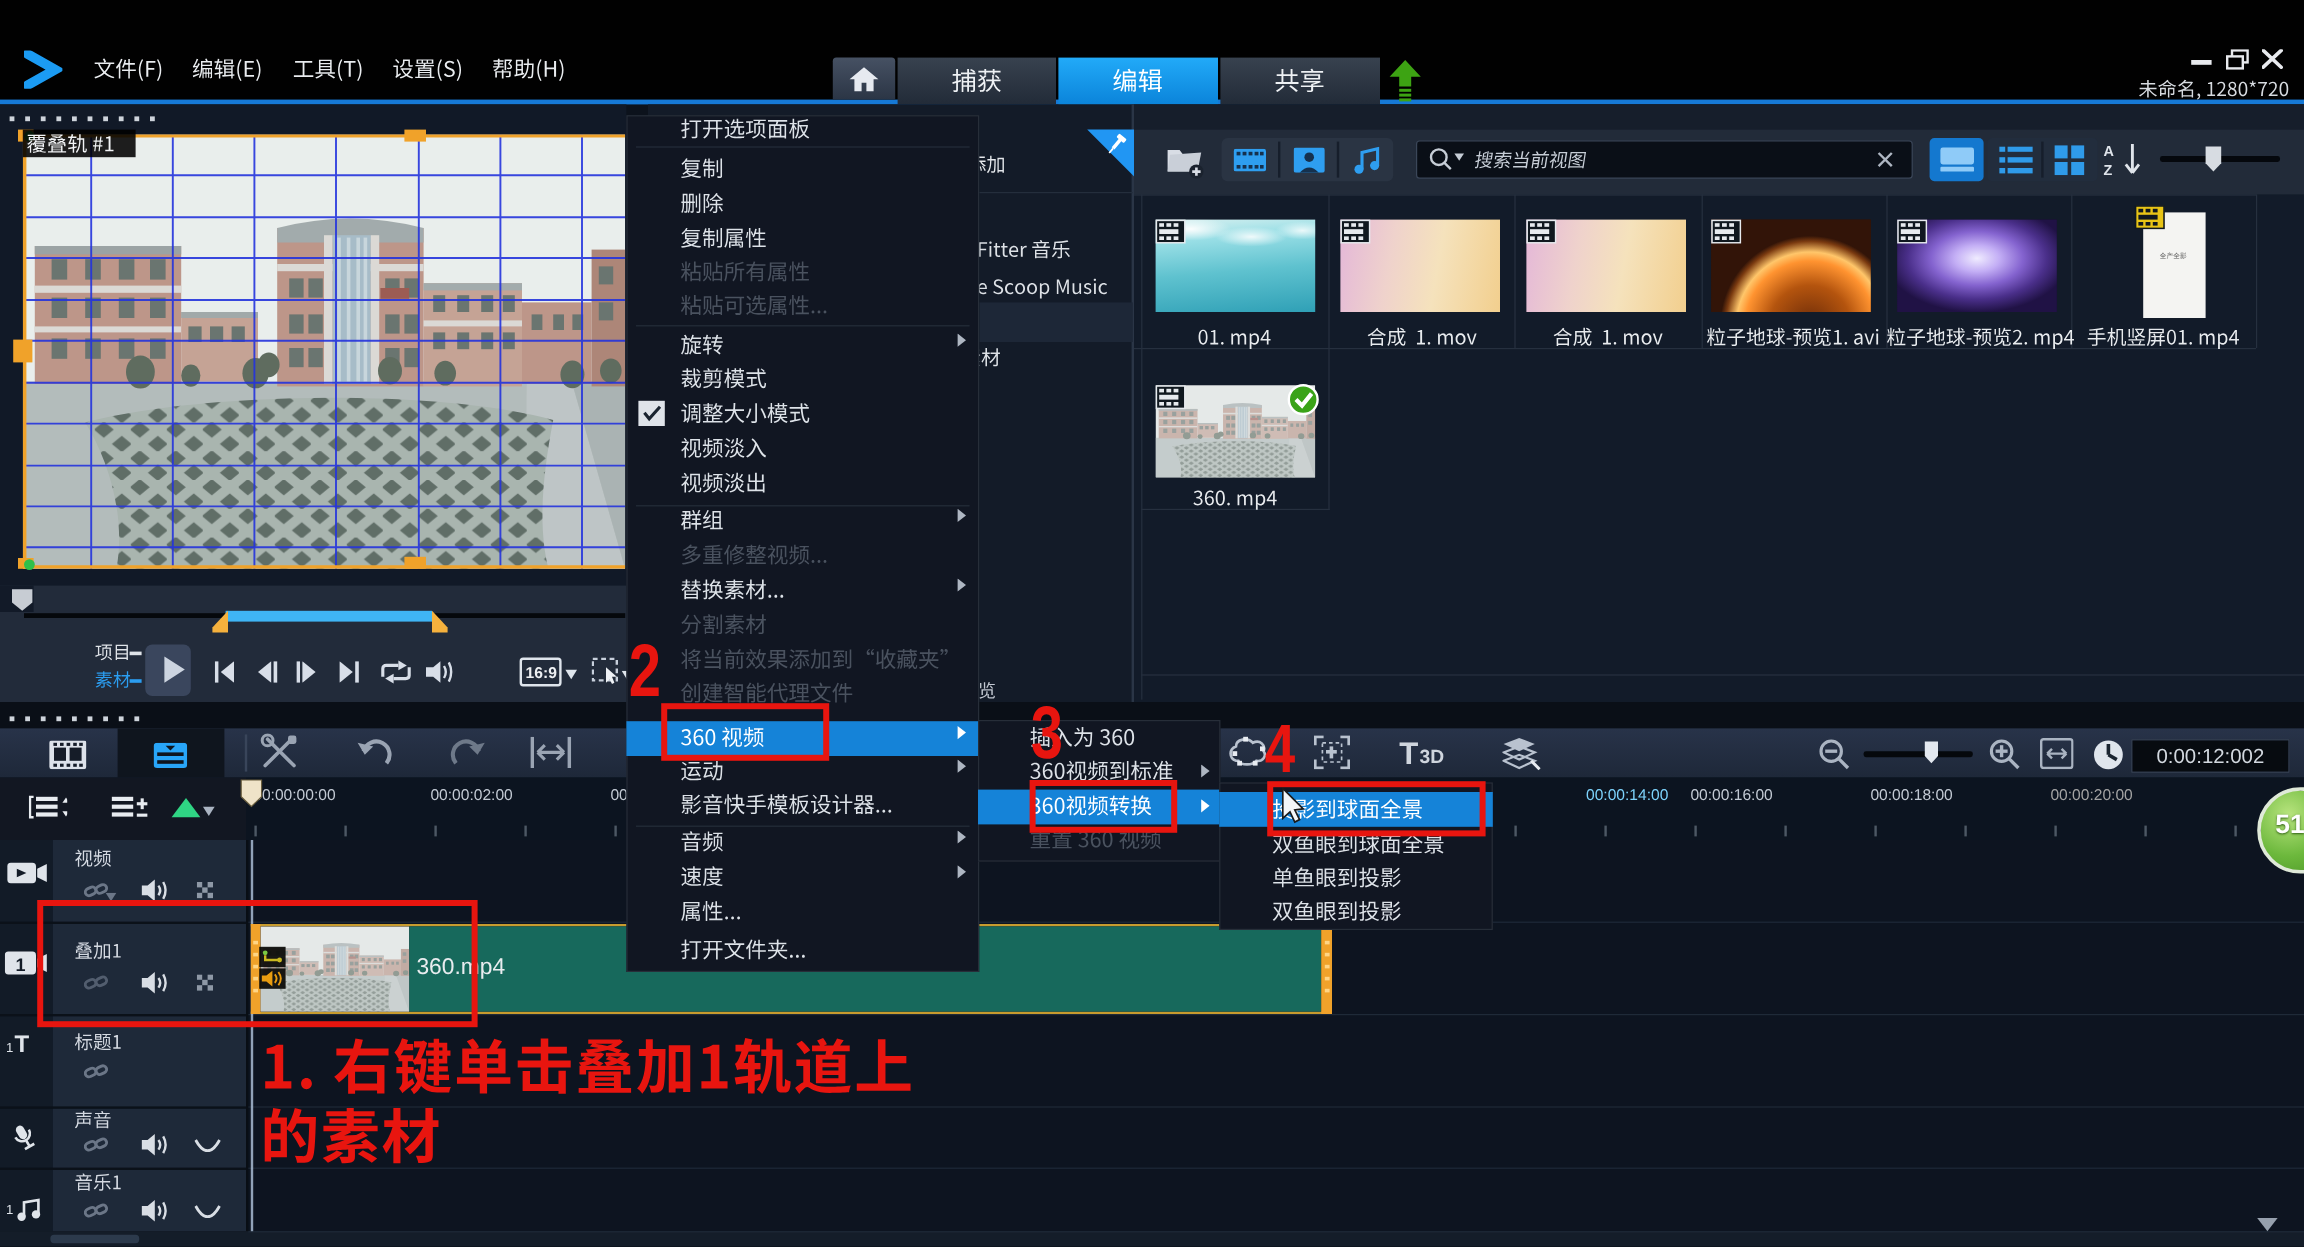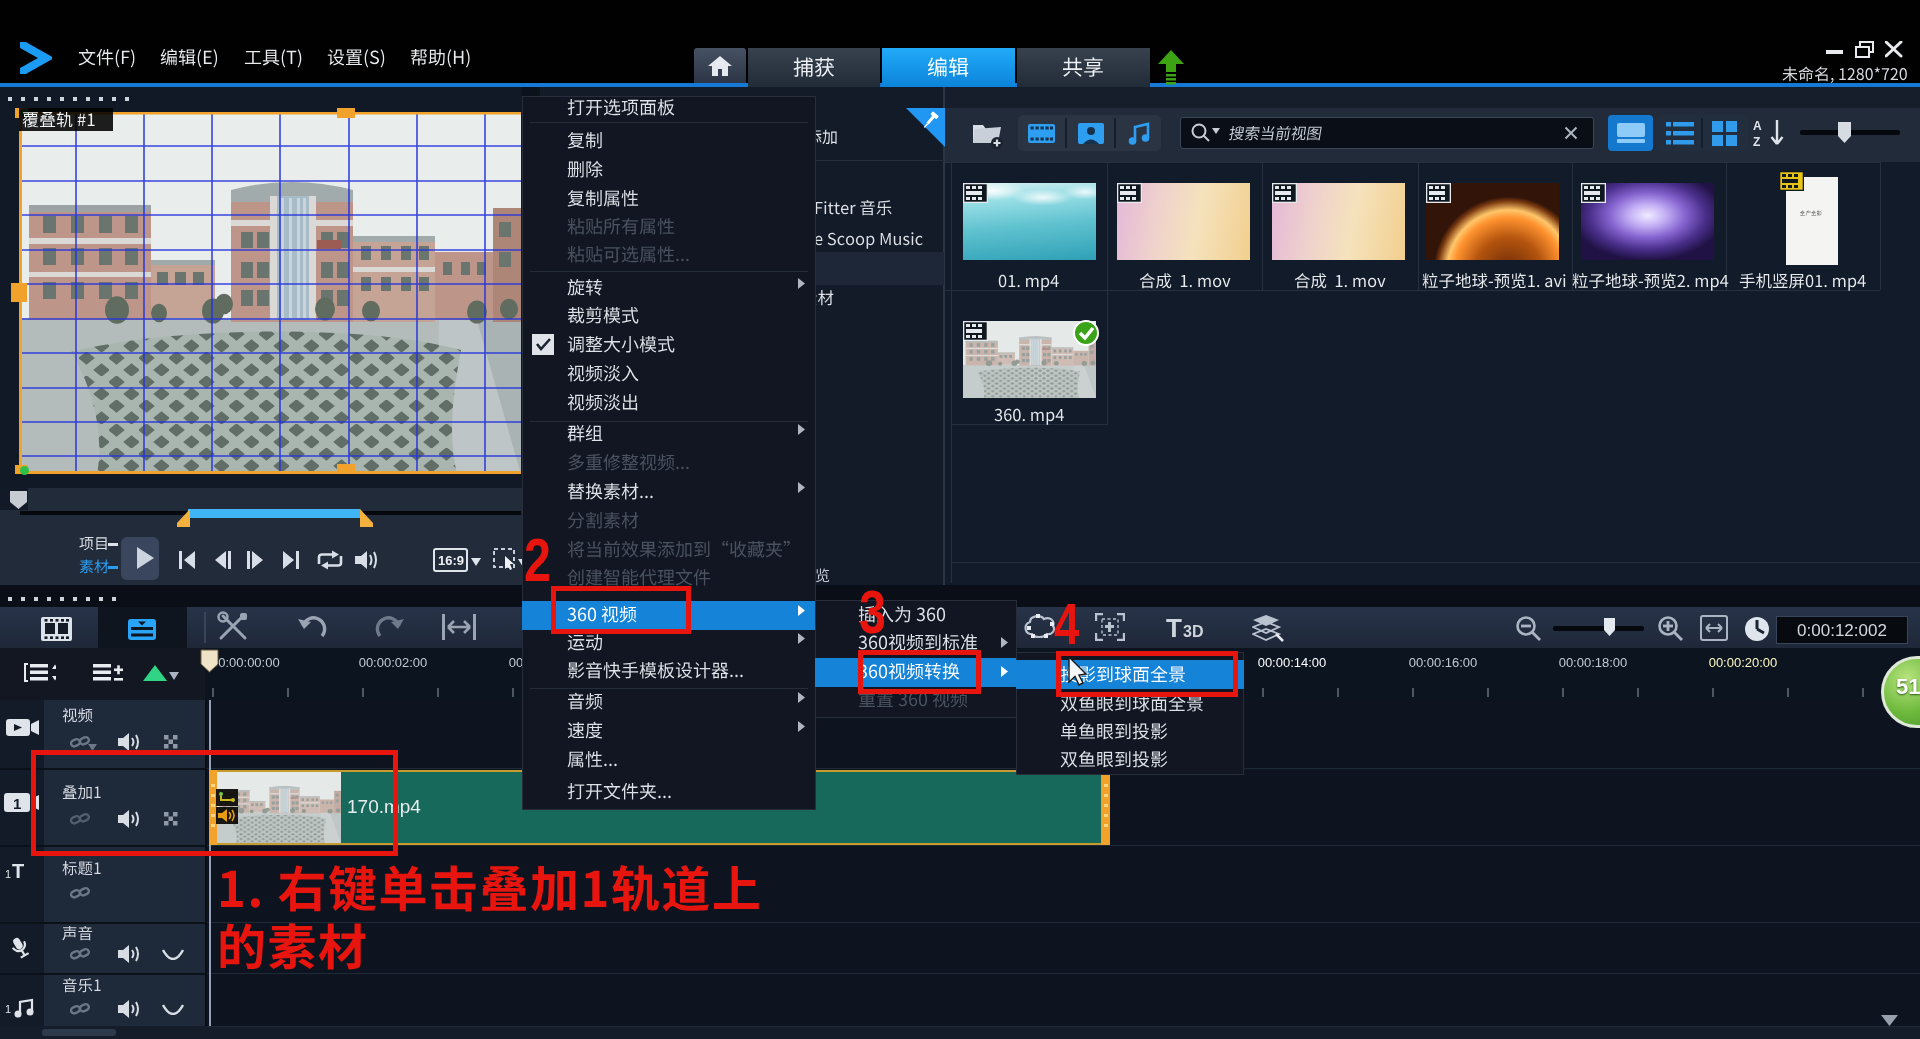--- a/index.html
+++ b/index.html
@@ -730,24 +730,24 @@
     <div class="a" style="left:1712px;top:688px;width:1.5px;height:9px;background:#4d5864;"></div>
     <div class="a" style="left:1787px;top:688px;width:1.5px;height:9px;background:#4d5864;"></div>
     <div class="a" style="left:1862px;top:688px;width:1.5px;height:9px;background:#4d5864;"></div>
     <div class="a" style="left:211px;top:656px;font-size:13px;color:#c3cad4;line-height:1;white-space:nowrap;font-family:" liberation="" mono',monospace;letter-spacing:-0.7px;'="">00:00:00:00</div>
     <div class="a" style="left:393px;top:656px;transform:translateX(-50%);font-size:13px;color:#c3cad4;line-height:1;white-space:nowrap;font-family:" liberation="" mono',monospace;letter-spacing:-0.7px;'="">00:00:02:00</div>
     <div class="a" style="left:543px;top:656px;transform:translateX(-50%);font-size:13px;color:#c3cad4;line-height:1;white-space:nowrap;font-family:" liberation="" mono',monospace;letter-spacing:-0.7px;'="">00:00:04:00</div>
     <div class="a" style="left:693px;top:656px;transform:translateX(-50%);font-size:13px;color:#c3cad4;line-height:1;white-space:nowrap;font-family:" liberation="" mono',monospace;letter-spacing:-0.7px;'="">00:00:06:00</div>
     <div class="a" style="left:843px;top:656px;transform:translateX(-50%);font-size:13px;color:#c3cad4;line-height:1;white-space:nowrap;font-family:" liberation="" mono',monospace;letter-spacing:-0.7px;'="">00:00:08:00</div>
     <div class="a" style="left:993px;top:656px;transform:translateX(-50%);font-size:13px;color:#c3cad4;line-height:1;white-space:nowrap;font-family:" liberation="" mono',monospace;letter-spacing:-0.7px;'="">00:00:10:00</div>
     <div class="a" style="left:1143px;top:656px;transform:translateX(-50%);font-size:13px;color:#c3cad4;line-height:1;white-space:nowrap;font-family:" liberation="" mono',monospace;letter-spacing:-0.7px;'="">00:00:12:00</div>
-    <div class="a" style="left:1292px;top:656px;transform:translateX(-50%);font-size:13px;color:#ffffff;line-height:1;white-space:nowrap;font-family:" liberation="" mono',monospace;letter-spacing:-0.7px;'="">00:00:14:00</div>
+    <div class="a" style="left:1356px;top:656px;transform:translateX(-50%);font-size:13px;color:#7dd3fc;line-height:1;white-space:nowrap;font-family:" liberation="" mono',monospace;letter-spacing:-0.7px;'="">00:00:14:00</div>
     <div class="a" style="left:1443px;top:656px;transform:translateX(-50%);font-size:13px;color:#c3cad4;line-height:1;white-space:nowrap;font-family:" liberation="" mono',monospace;letter-spacing:-0.7px;'="">00:00:16:00</div>
     <div class="a" style="left:1593px;top:656px;transform:translateX(-50%);font-size:13px;color:#c3cad4;line-height:1;white-space:nowrap;font-family:" liberation="" mono',monospace;letter-spacing:-0.7px;'="">00:00:18:00</div>
-    <div class="a" style="left:1743px;top:656px;transform:translateX(-50%);font-size:13px;color:#fef9c3;line-height:1;white-space:nowrap;font-family:" liberation="" mono',monospace;letter-spacing:-0.7px;'="">00:00:20:00</div>
+    <div class="a" style="left:1743px;top:656px;transform:translateX(-50%);font-size:13px;color:#a3a3a3;line-height:1;white-space:nowrap;font-family:" liberation="" mono',monospace;letter-spacing:-0.7px;'="">00:00:20:00</div>
     <svg class="a" style="left:200px;top:649px;" width="19" height="25" viewBox="0 0 19 25">
       <path d="M1,1 H18 V15 L9.5,23 L1,15 Z" fill="#efe3c8" stroke="#6b5f3f"></path>
     </svg>
     <div class="a" style="left:0px;top:700px;width:44px;height:326px;background:#121b27;"></div>
     <div class="a" style="left:44px;top:700px;width:161px;height:326px;background:#1e2939;"></div>
     <div class="a" style="left:205px;top:700px;width:2px;height:326px;background:#090e15;"></div>
     <div class="a" style="left:0px;top:768px;width:205px;height:2px;background:#0b1119;"></div>
     <div class="a" style="left:207px;top:768px;width:1713px;height:1px;background:#1f2a38;"></div>
     <div class="a" style="left:0px;top:845px;width:205px;height:2px;background:#0b1119;"></div>
     <div class="a" style="left:207px;top:845px;width:1713px;height:1px;background:#1f2a38;"></div>
@@ -972,21 +972,21 @@
     <svg class="a" style="left:218px;top:791px;" width="18" height="13" viewBox="0 0 18 13">
       <circle cx="3" cy="3" r="2" fill="#7ac943"></circle>
       <path d="M3,5 L3,9 L14,9" stroke="#c9b820" stroke-width="2" fill="none"></path>
       <circle cx="15" cy="9" r="2" fill="#c9b820"></circle>
     </svg>
     <div class="a" style="left:216px;top:807px;width:22px;height:17px;background:rgba(8,8,4,0.92);"></div>
     <svg class="a" style="left:218px;top:808px;" width="18" height="15" viewBox="0 0 18 15">
       <path d="M0,5 L4,5 L9,1 L9,14 L4,10 L0,10 Z" fill="#e89c10"></path>
       <path d="M11,4 Q14,7.5 11,11 M14,2 Q18,7.5 14,13" stroke="#e89c10" stroke-width="1.6" fill="none"></path>
     </svg>
-    <div class="a" style="left:347px;top:797px;font-size:19px;color:#e8ecef;line-height:1;white-space:nowrap;">170.mp4</div>
+    <div class="a" style="left:347px;top:797px;font-size:19px;color:#e8ecef;line-height:1;white-space:nowrap;">360.mp4</div>
     <svg class="a" style="left:1880px;top:1014px;" width="20" height="14" viewBox="0 0 20 14">
       <path d="M1,1 L18,1 L9.5,12 Z" fill="#96a0ad"></path>
     </svg>
     <div class="a" style="left:1881px;top:656px;width:66px;height:66px;border-radius:50%;background:radial-gradient(circle at 35% 30%,#b8e47e,#6cb83c 55%,#4a9427);border:3px solid #dfe9d8;"></div>
     <div class="a" style="left:1896px;top:676px;font-size:22px;color:#fff;line-height:1;white-space:nowrap;font-weight:bold;text-shadow:0 1px 2px #2a5a10;">51</div>
     <div class="a" style="left:522px;top:96px;width:294px;height:714px;background:#111622;border:1px solid #272e39;box-sizing:border-box;"></div>
     <div class="a" style="left:530px;top:122px;width:278px;height:1px;background:#252d3a;"></div>
     <div class="a" style="left:530px;top:271px;width:278px;height:1px;background:#252d3a;"></div>
     <div class="a" style="left:530px;top:421px;width:278px;height:1px;background:#252d3a;"></div>
     <div class="a" style="left:530px;top:688px;width:278px;height:1px;background:#252d3a;"></div>

